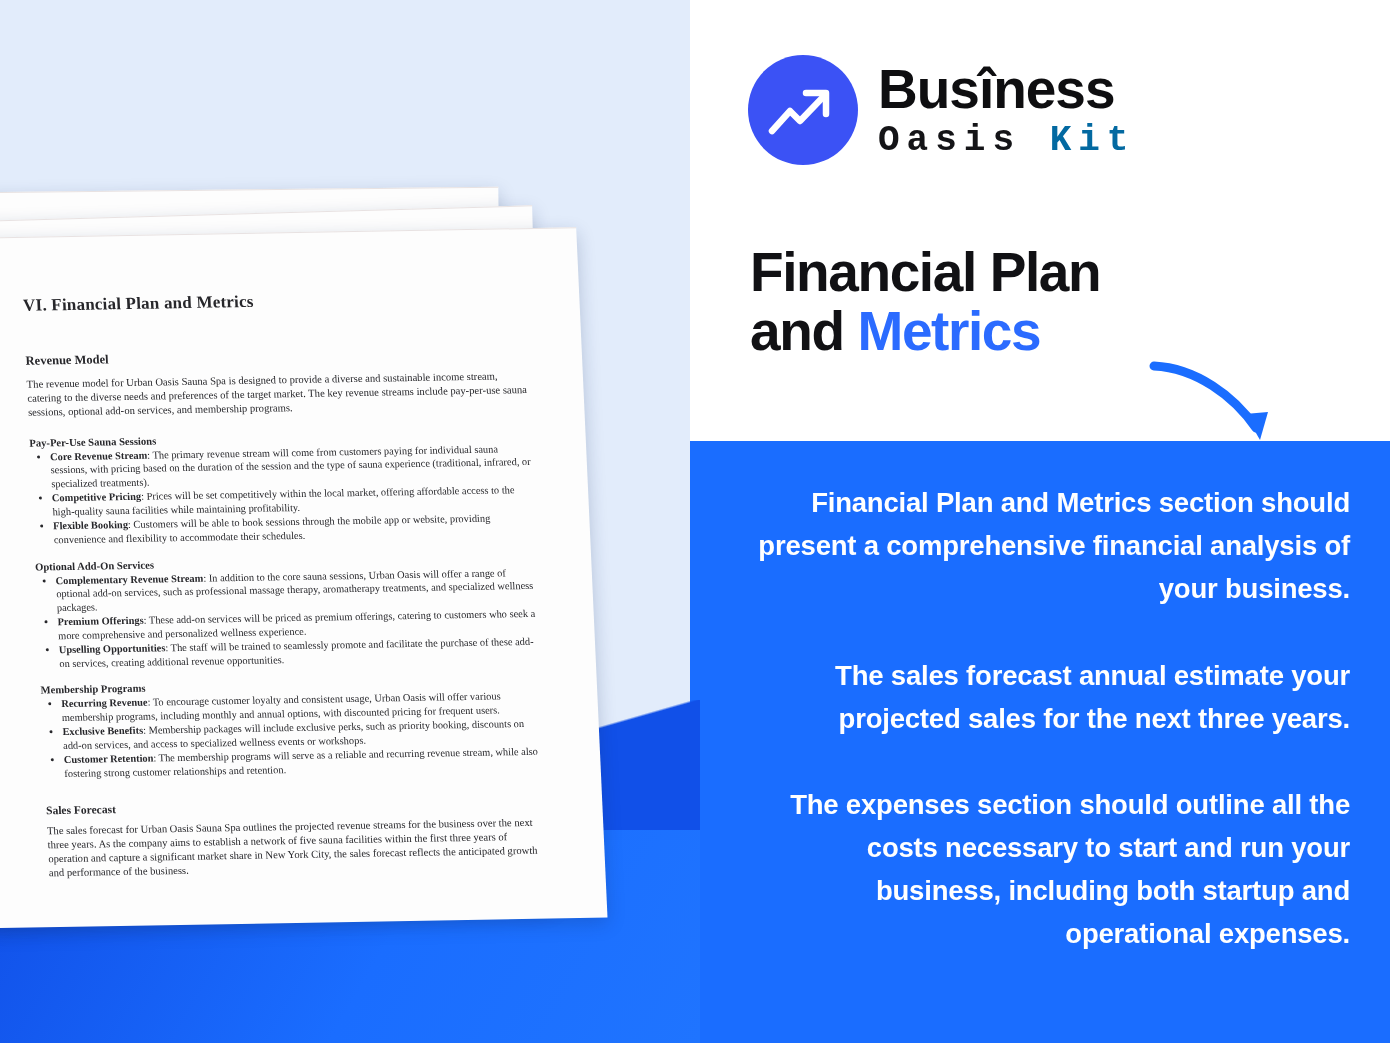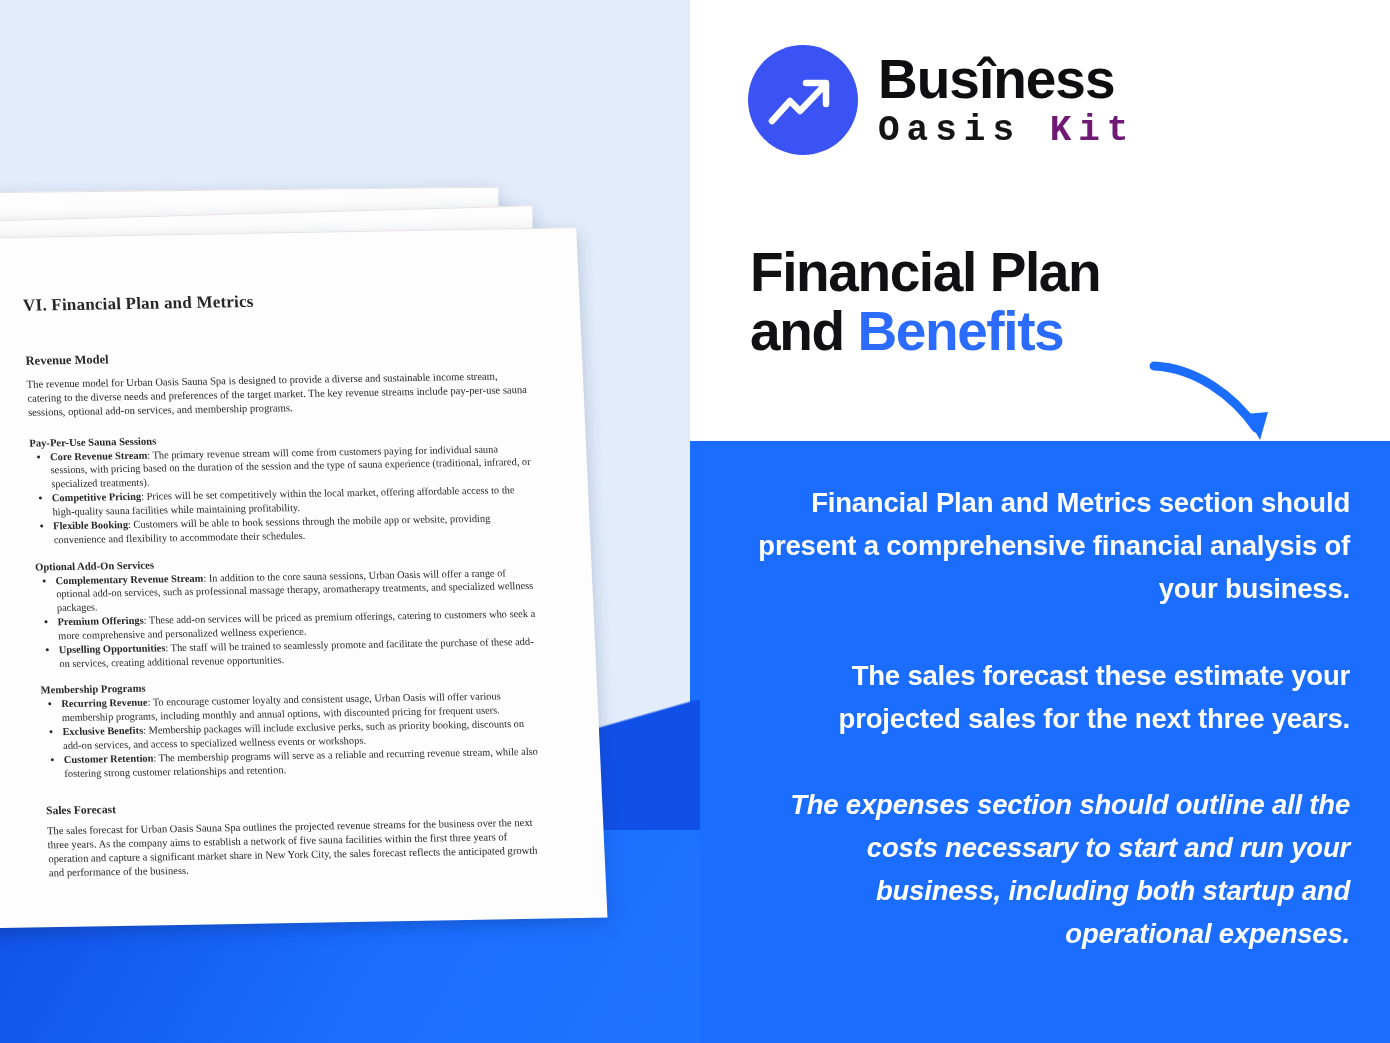--- a/index.html
+++ b/index.html
@@ -45,42 +45,42 @@
   .doc-h1{font-size:17px;font-weight:bold;letter-spacing:.2px;margin:0 0 38px 0;}
   .doc-h2{font-size:12.5px;font-weight:bold;margin:0 0 9px 0;}
   .doc-p{font-size:10.6px;line-height:1.32;margin:0 0 18px 0;text-align:left;}
   .doc-h3{font-size:10.6px;font-weight:bold;margin:0 0 2px 0;}
   .doc-ul{margin:0 0 14px 0;padding-left:20px;}
   .doc-ul li{font-size:10.4px;line-height:1.3;margin-bottom:1px;}
   .doc-ul li b{font-weight:bold;}
   .doc-sf{margin-top:24px;}
 
   
-  .logo{position:absolute;left:748px;top:45px;display:flex;align-items:center;gap:20px;}
+  .logo{position:absolute;left:748px;top:55px;display:flex;align-items:center;gap:20px;}
   .logo-mark{width:110px;height:110px;border-radius:50%;background:#3b52f5;
     display:flex;align-items:center;justify-content:center;flex:0 0 auto;}
   .logo-text{display:flex;flex-direction:column;line-height:1;}
   .logo-title{font-size:55px;font-weight:bold;color:#0e0e10;letter-spacing:-1px;
     font-family:"Liberation Sans", sans-serif;position:relative;}
   .logo-sub{font-size:36px;font-weight:bold;color:#141417;letter-spacing:7px;
     font-family:"Liberation Mono", monospace;margin-top:6px;}
-  .logo-sub .kit{color:#701a75;}
+  .logo-sub .kit{color:#0369a1;}
 
   
   .headline{position:absolute;left:750px;top:243px;width:520px;
     font-size:55px;font-weight:bold;line-height:1.08;color:#111114;letter-spacing:-1.4px;}
   .headline .hl-blue{color:#2b6bff;}
 
   .arrow{position:absolute;left:1148px;top:352px;width:140px;height:100px;}
 
   
   .copy{position:absolute;left:750px;top:482px;width:600px;color:#ffffff;
     font-size:27.5px;font-weight:bold;line-height:1.56;letter-spacing:-0.2px;}
   .copy p{margin:0 0 44px 0;text-align:right;}
-  .copy p:last-child{margin-bottom:17px;font-style:italic;}
+  .copy p:last-child{margin-bottom:17px;}
 </style>
 </head>
 <body>
 
 <div class="canvas">
 
   <div class="bg-left-light"></div>
   <div class="bg-right-white"></div>
   <div class="bg-blue-right"></div>
   <div class="bg-blue-wedge"></div>
@@ -157,29 +157,29 @@
       </svg>
     </div>
     <div class="logo-text">
       <div class="logo-title">Busîness</div>
       <div class="logo-sub"><span>Oasis</span> <span class="kit">Kit</span></div>
     </div>
   </div>
 
   <div class="headline">
     <span>Financial Plan</span><br>
-    <span>and </span><span class="hl-blue">Benefits</span>
+    <span>and </span><span class="hl-blue">Metrics</span>
   </div>
 
   <div class="arrow">
     <svg width="140" height="100" viewBox="0 0 140 100" aria-hidden="true">
       <path d="M6 14 C 48 16, 86 44, 108 76" fill="none" stroke="#1a6dff" stroke-width="9" stroke-linecap="round"></path>
       <path d="M112 88 L97 62 L120 60 Z" fill="#1a6dff"></path>
     </svg>
   </div>
 
   <div class="copy">
     <p>Financial Plan and Metrics section should present a comprehensive financial analysis of your business.</p>
-    <p>The sales forecast these estimate your projected sales for the next three years.</p>
+    <p>The sales forecast annual estimate your projected sales for the next three years.</p>
     <p>The expenses section should outline all the costs necessary to start and run your business, including both startup and operational expenses.</p>
   </div>
 
 </div>
 
 </body></html>

